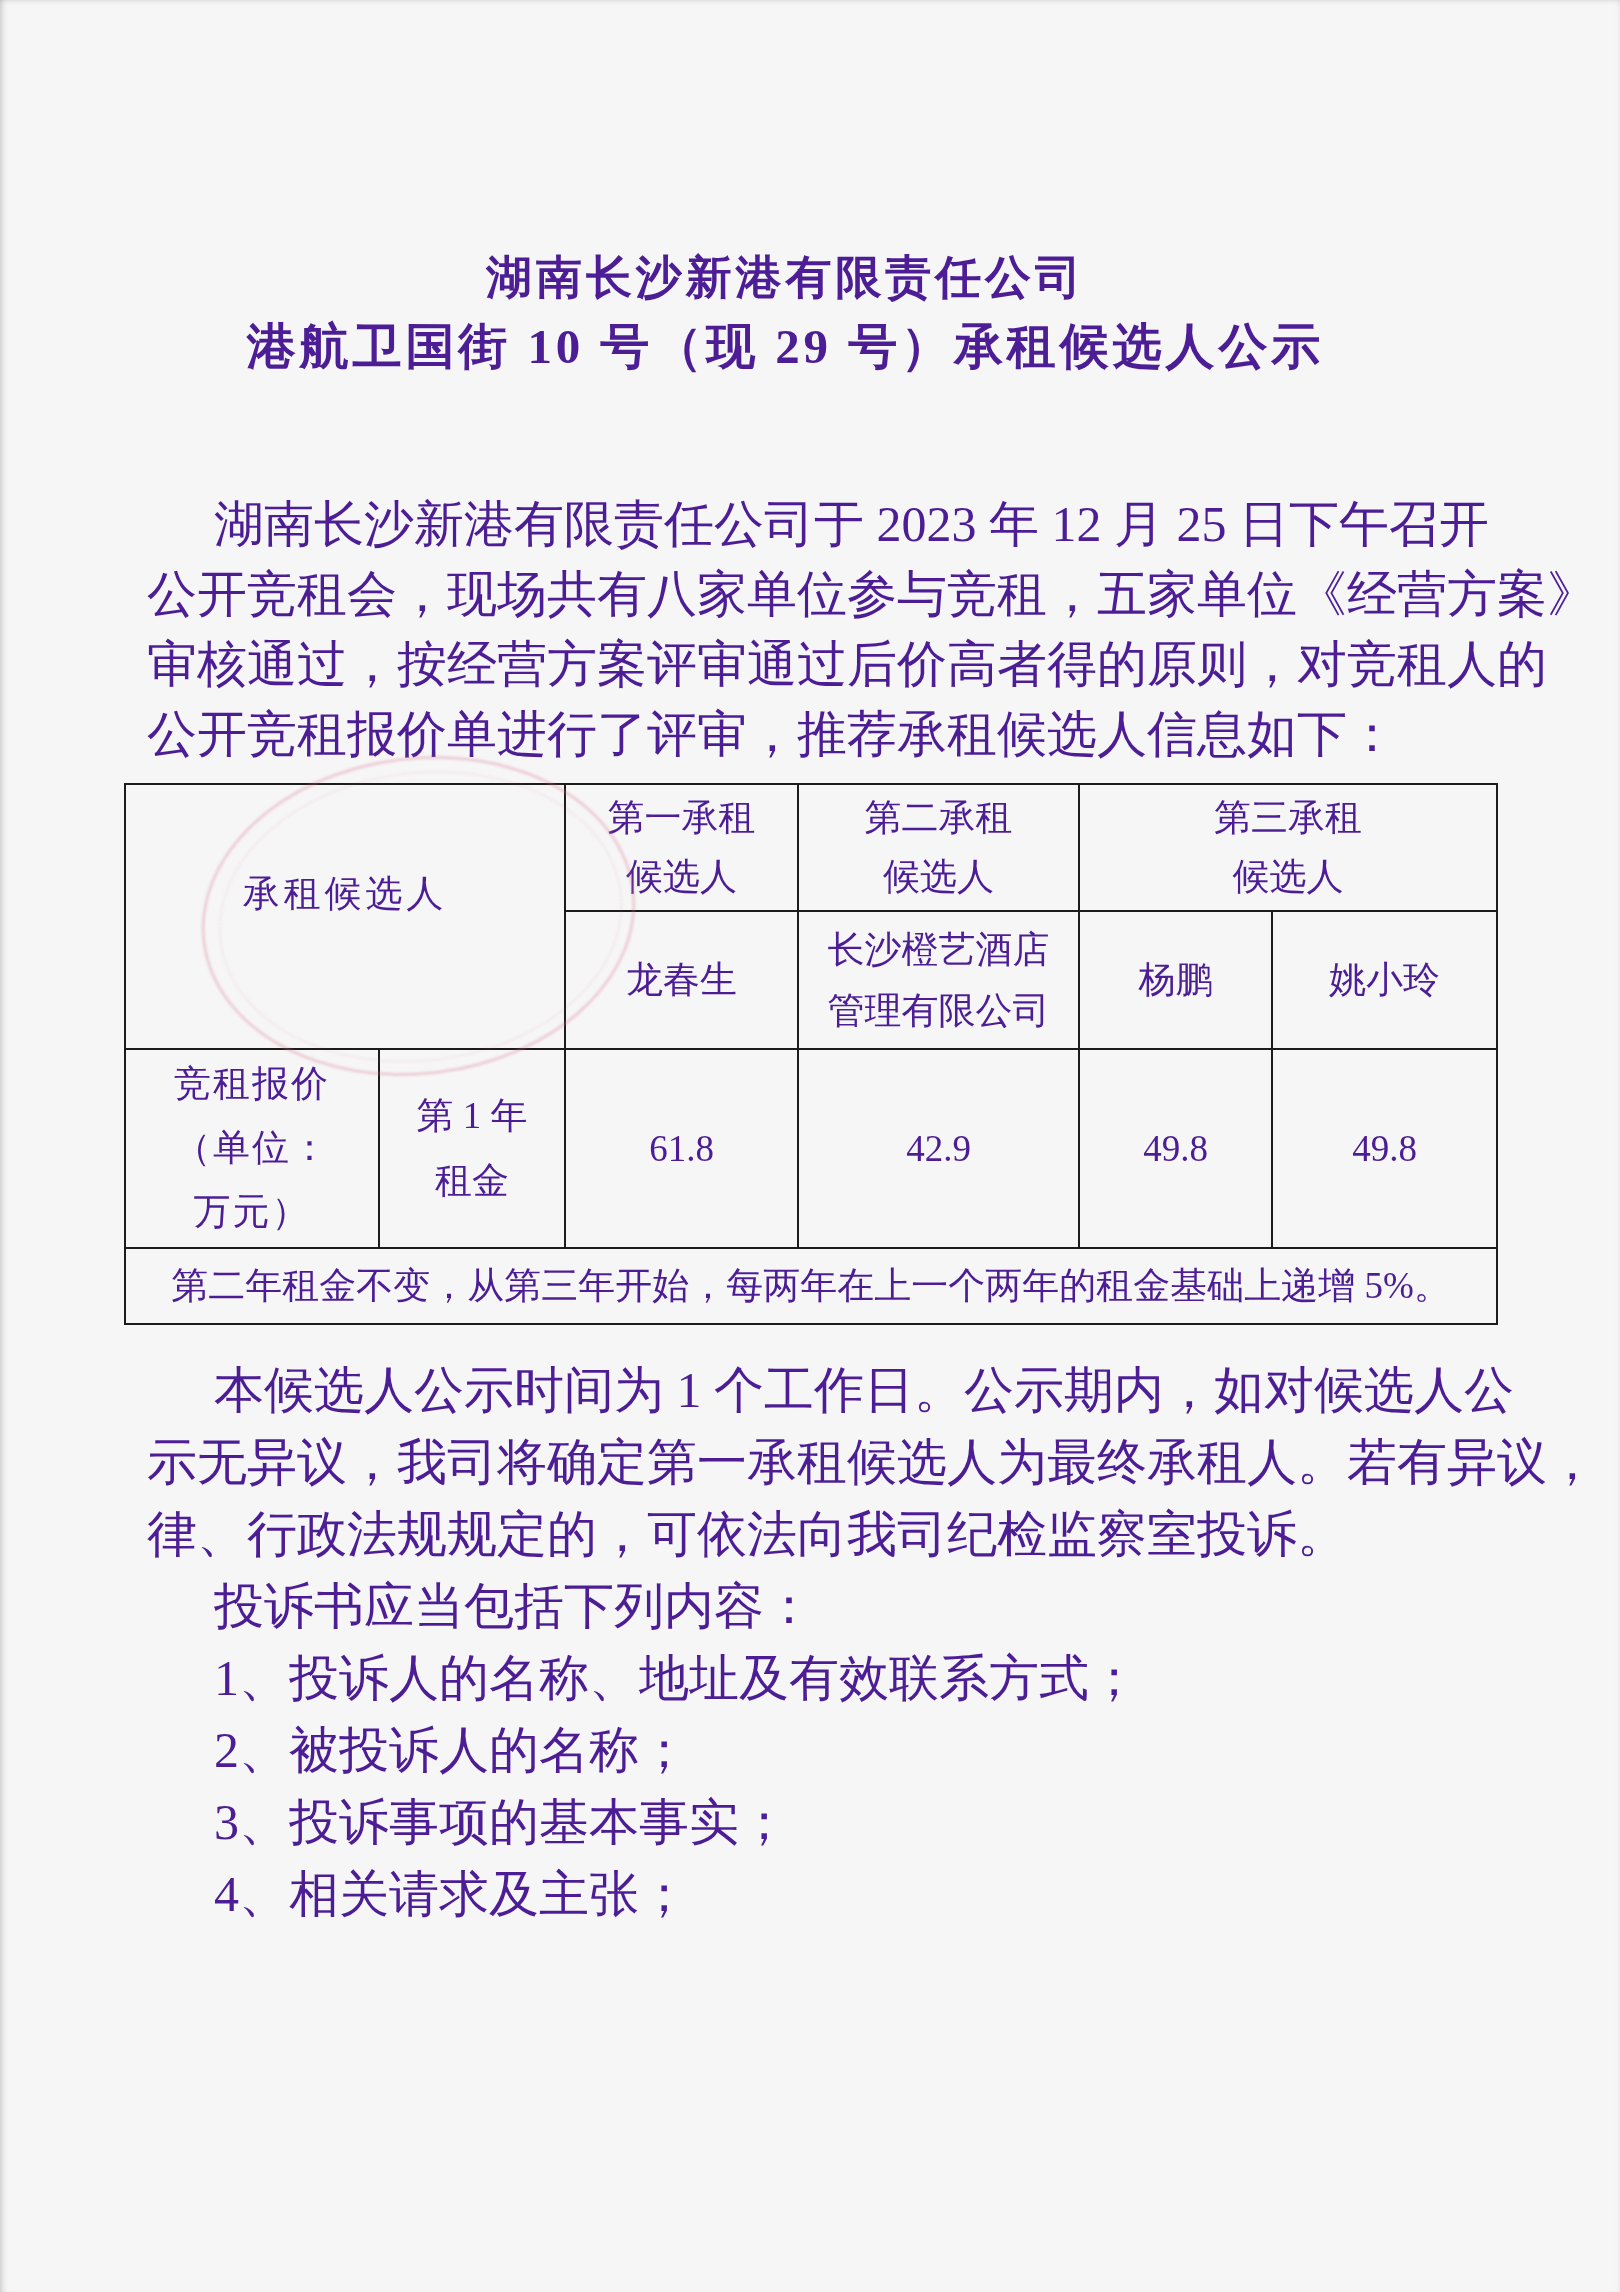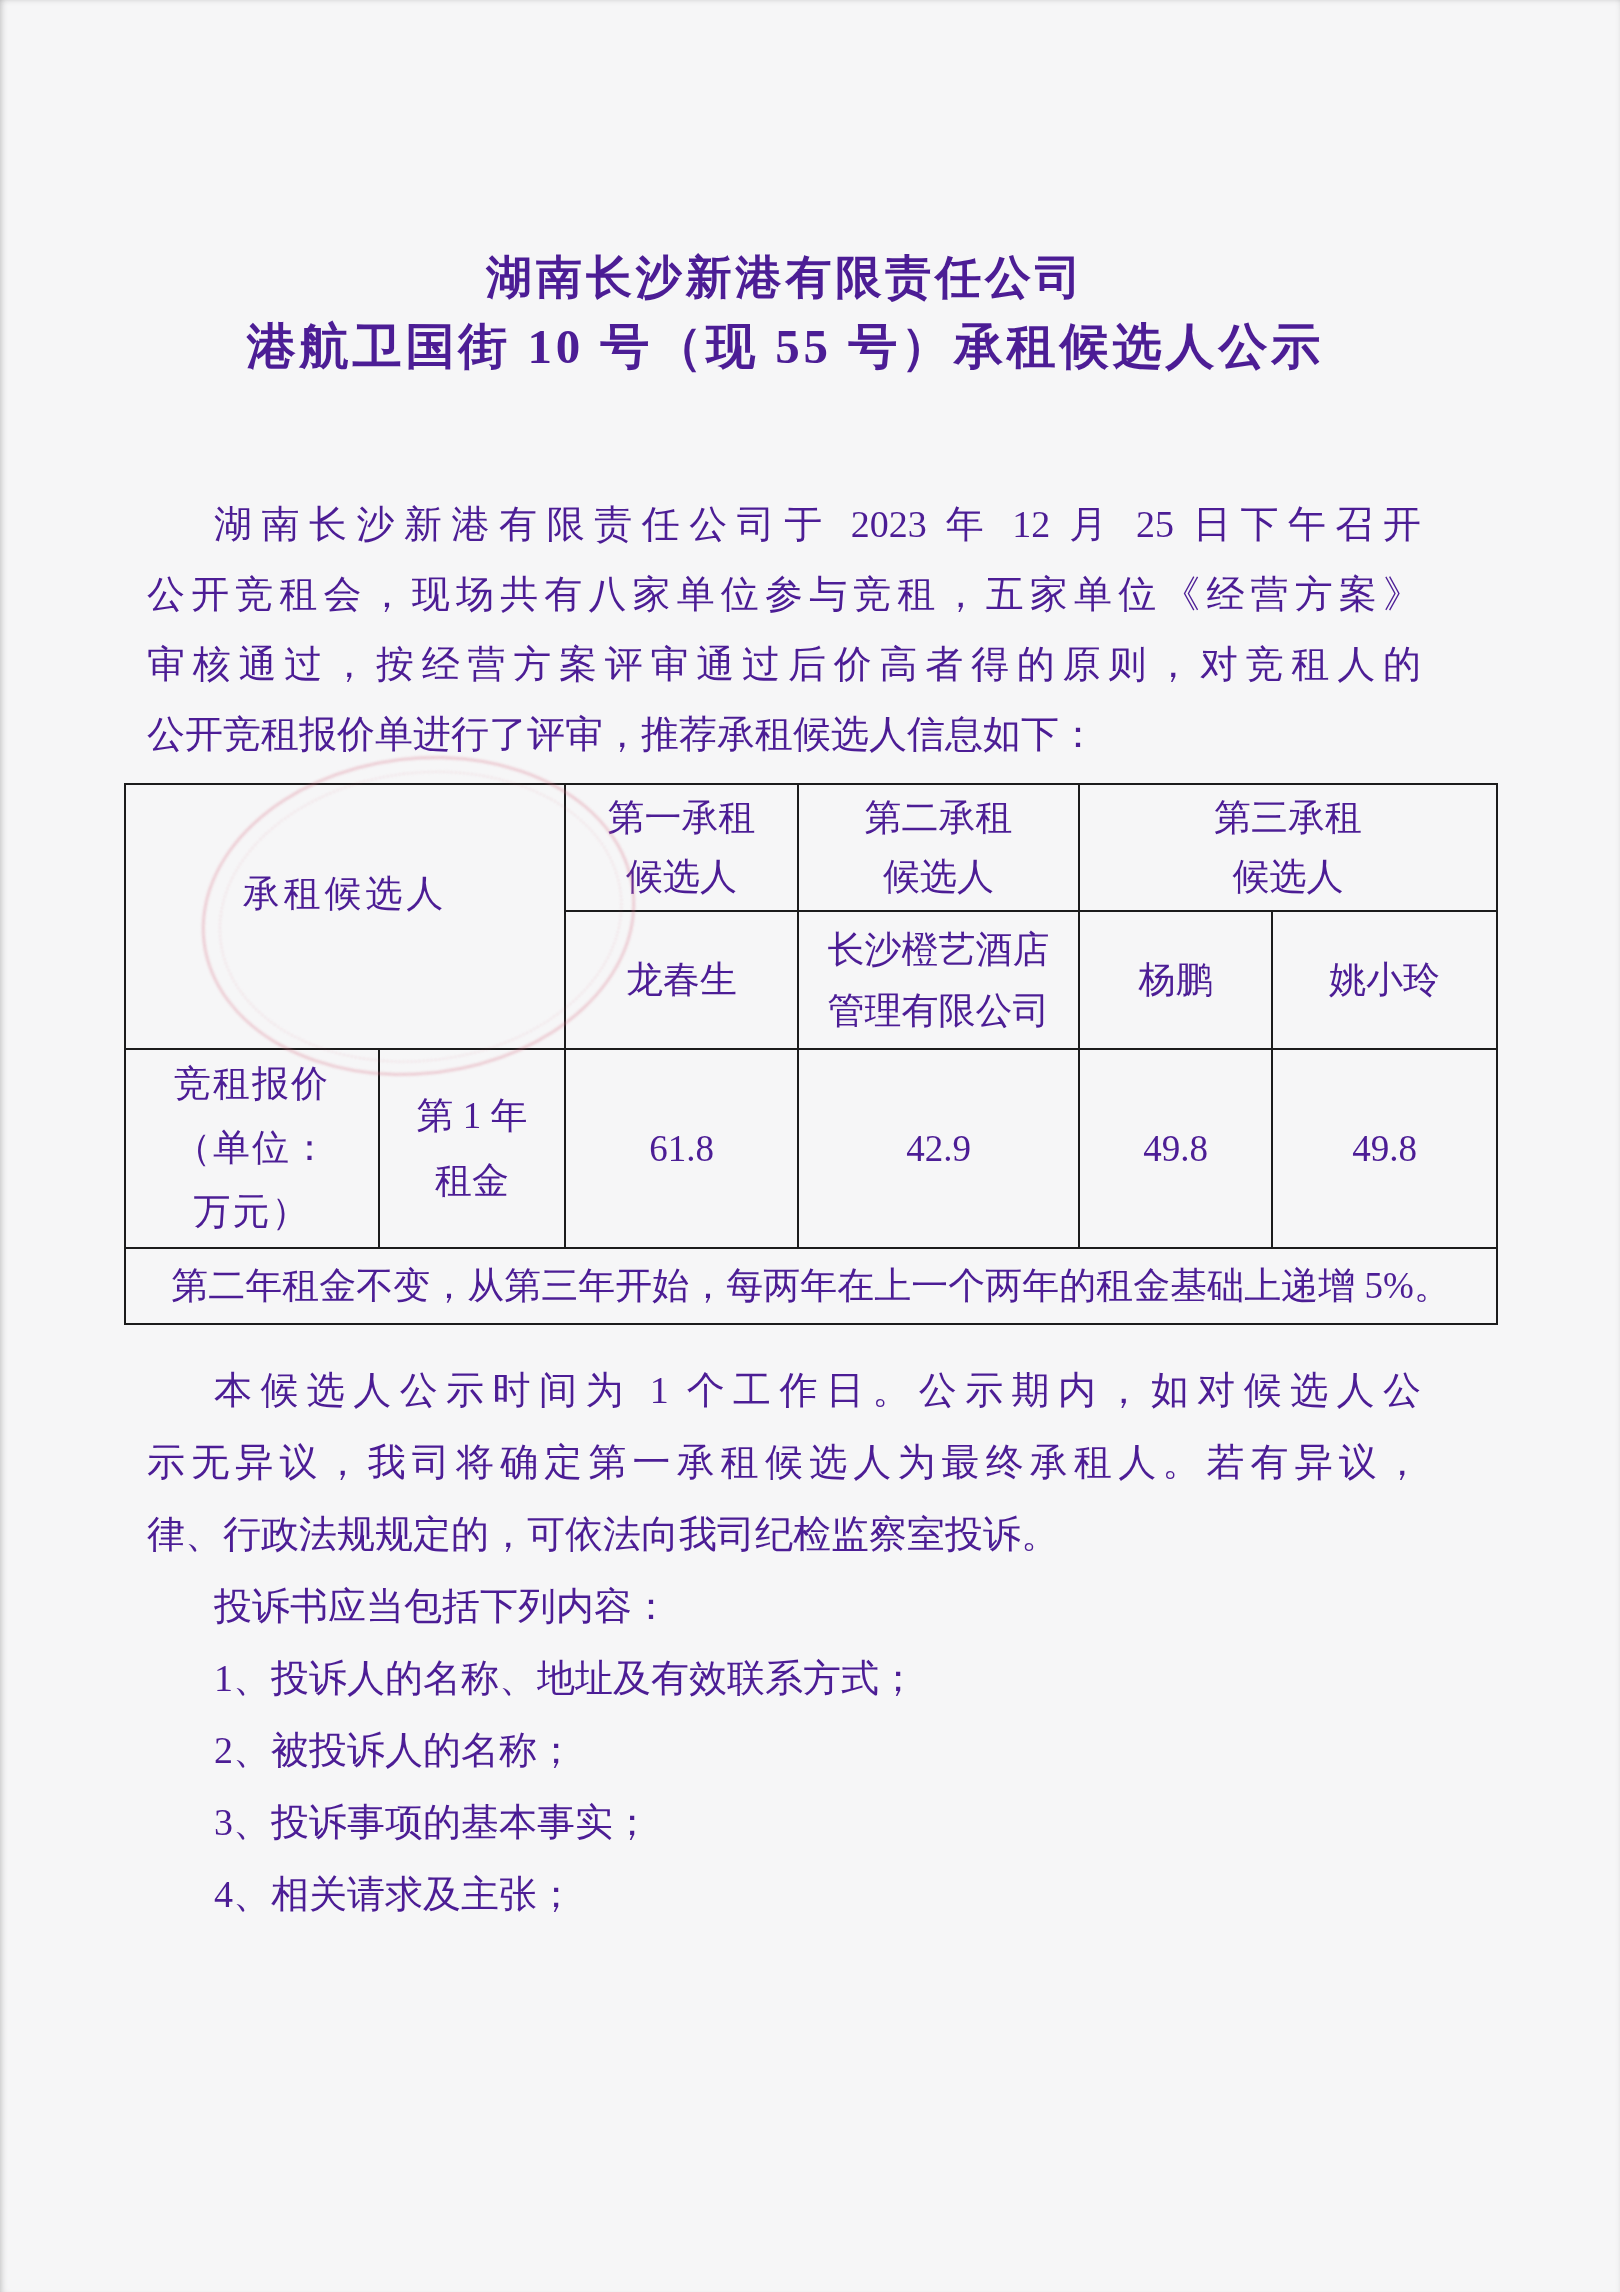--- a/index.html
+++ b/index.html
@@ -29,21 +29,21 @@
   .title-line-1 { font-size: 46px; line-height: 61px; }
   .title-line-2 { font-size: 49px; line-height: 65px; margin-top: 5.9px; }
 
   
   .content { margin-left: 147px; width: 1274px; }
 
   .para { margin: 0; }
   .para-opening { margin-top: 110px; }
 
   .tline {
-    font-size: 38px;
+    font-size: 50px;
     line-height: 70px;
     text-align: justify;
     text-align-last: justify;
     white-space: nowrap;
   }
   .after-table .tline { line-height: 72px; }
   .tline.first  { text-indent: 67px; }
   .tline.last   { text-align-last: auto; }
   .tline.plain  { text-align: left; text-align-last: auto; }
 
@@ -113,21 +113,21 @@
     border-radius: 50%;
   }
 </style>
 </head>
 <body>
 
 <div class="page">
 
   <div class="title-block">
     <div class="title-line-1">湖南长沙新港有限责任公司</div>
-    <div class="title-line-2">港航卫国街 10 号（现 55 号）承租候选人公示</div>
+    <div class="title-line-2">港航卫国街 10 号（现 29 号）承租候选人公示</div>
   </div>
 
   <div class="content">
     <div class="para para-opening">
       <div class="tline first">湖南长沙新港有限责任公司于 2023 年 12 月 25 日下午召开</div>
       <div class="tline">公开竞租会，现场共有八家单位参与竞租，五家单位《经营方案》</div>
       <div class="tline">审核通过，按经营方案评审通过后价高者得的原则，对竞租人的</div>
       <div class="tline last">公开竞租报价单进行了评审，推荐承租候选人信息如下：</div>
     </div>
   </div>

